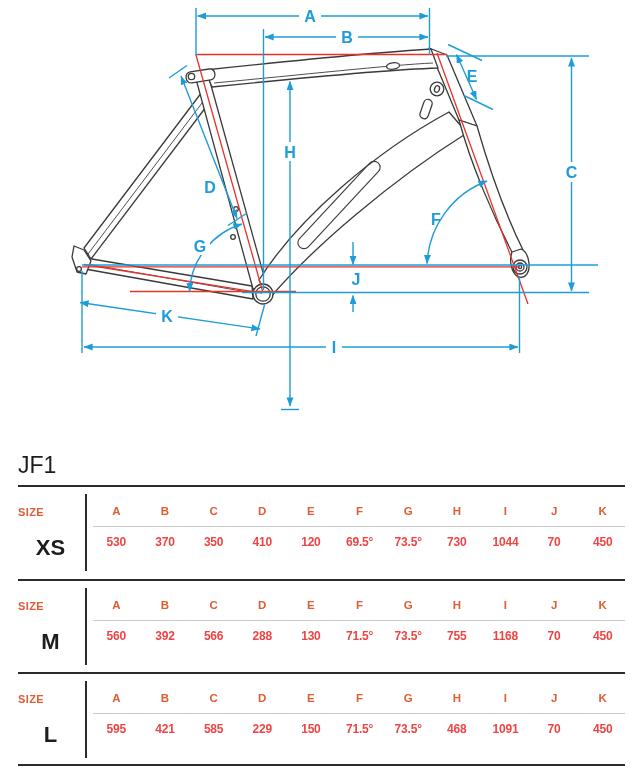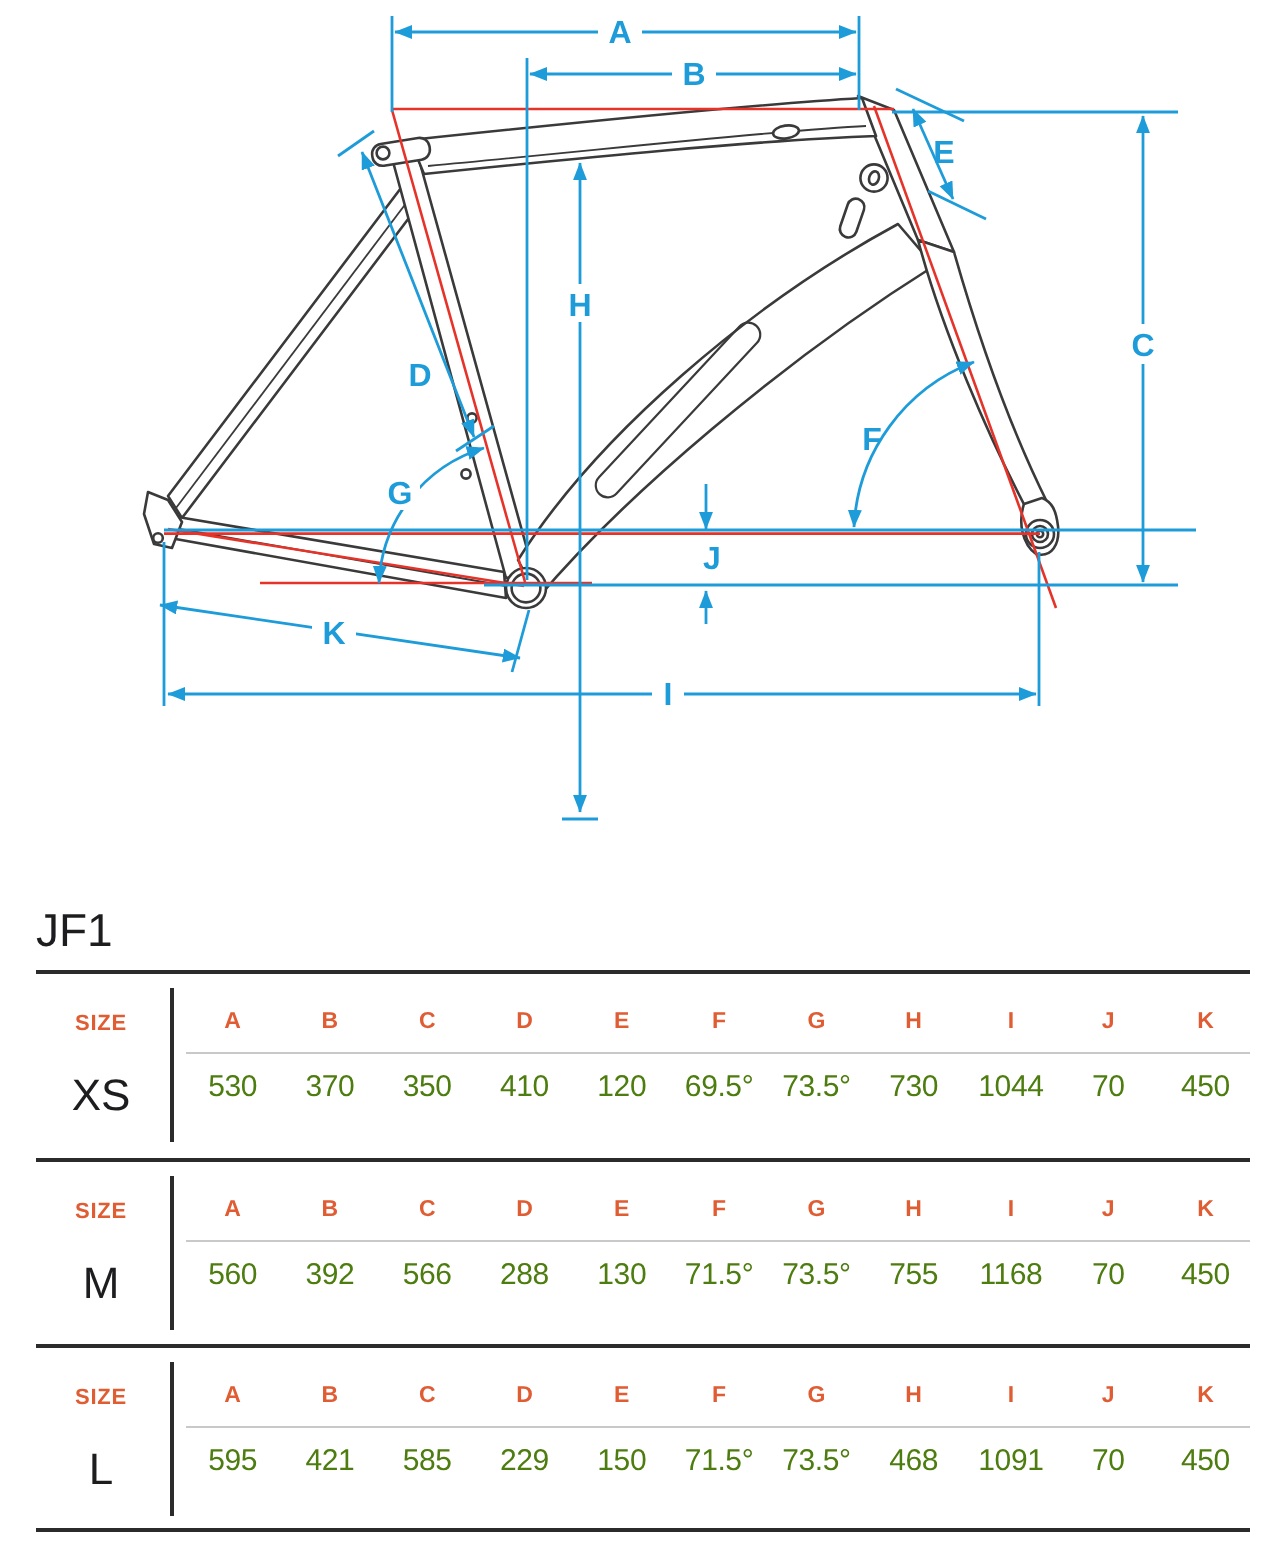--- a/index.html
+++ b/index.html
@@ -10,36 +10,36 @@
   #diagram-wrap{position:absolute;left:0;top:0;width:644px;height:432px;}
   #product-title{
     position:absolute;left:18px;top:452px;font-size:23px;font-weight:400;
     color:#1d1d1f;letter-spacing:0px;font-stretch:condensed;
   }
   .size-block{position:absolute;left:0;width:644px;height:94px;}
   .rule{position:absolute;left:18px;width:607px;height:2px;background:#2b2b2b;}
   .size-block .rule{top:0;}
   #bottom-rule{top:764px;}
   .size-head{
-    position:absolute;left:18px;top:21px;width:65px;text-align:center;
+    position:absolute;left:18px;top:21px;width:65px;
     font-size:11px;font-weight:700;color:#e05c33;letter-spacing:.4px;font-stretch:condensed;
   }
   .size-val{
     position:absolute;left:18px;top:50px;width:65px;text-align:center;
-    font-size:22px;font-weight:400;color:#1d1d1f;font-stretch:condensed;
+    font-size:22px;font-weight:700;color:#1d1d1f;font-stretch:condensed;
   }
   .vdivider{position:absolute;left:85px;top:9px;width:2px;height:77px;background:#2b2b2b;}
   .cols{position:absolute;left:92px;width:535px;display:flex;}
   .letters-row{top:20px;}
   .values-row{top:50px;}
   .cols span{
     flex:1 1 0;text-align:center;font-stretch:condensed;
   }
   .letters-row span{font-size:11.5px;font-weight:700;color:#e05c33;}
-  .values-row span{font-size:15px;font-weight:400;color:#4d7c0f;letter-spacing:-.2px;}
+  .values-row span{font-size:12px;font-weight:700;color:#ef4444;letter-spacing:-.2px;}
   .grayline{position:absolute;left:93px;top:41px;width:532px;height:1px;background:#c9c9c9;}
   svg text.dim{
     font-family:"Liberation Sans","DejaVu Sans",sans-serif;
     font-size:16px;font-weight:700;fill:#1e9cd9;text-anchor:middle;
   }
 </style>
 </head>
 <body>
 
 <div id="stage">

